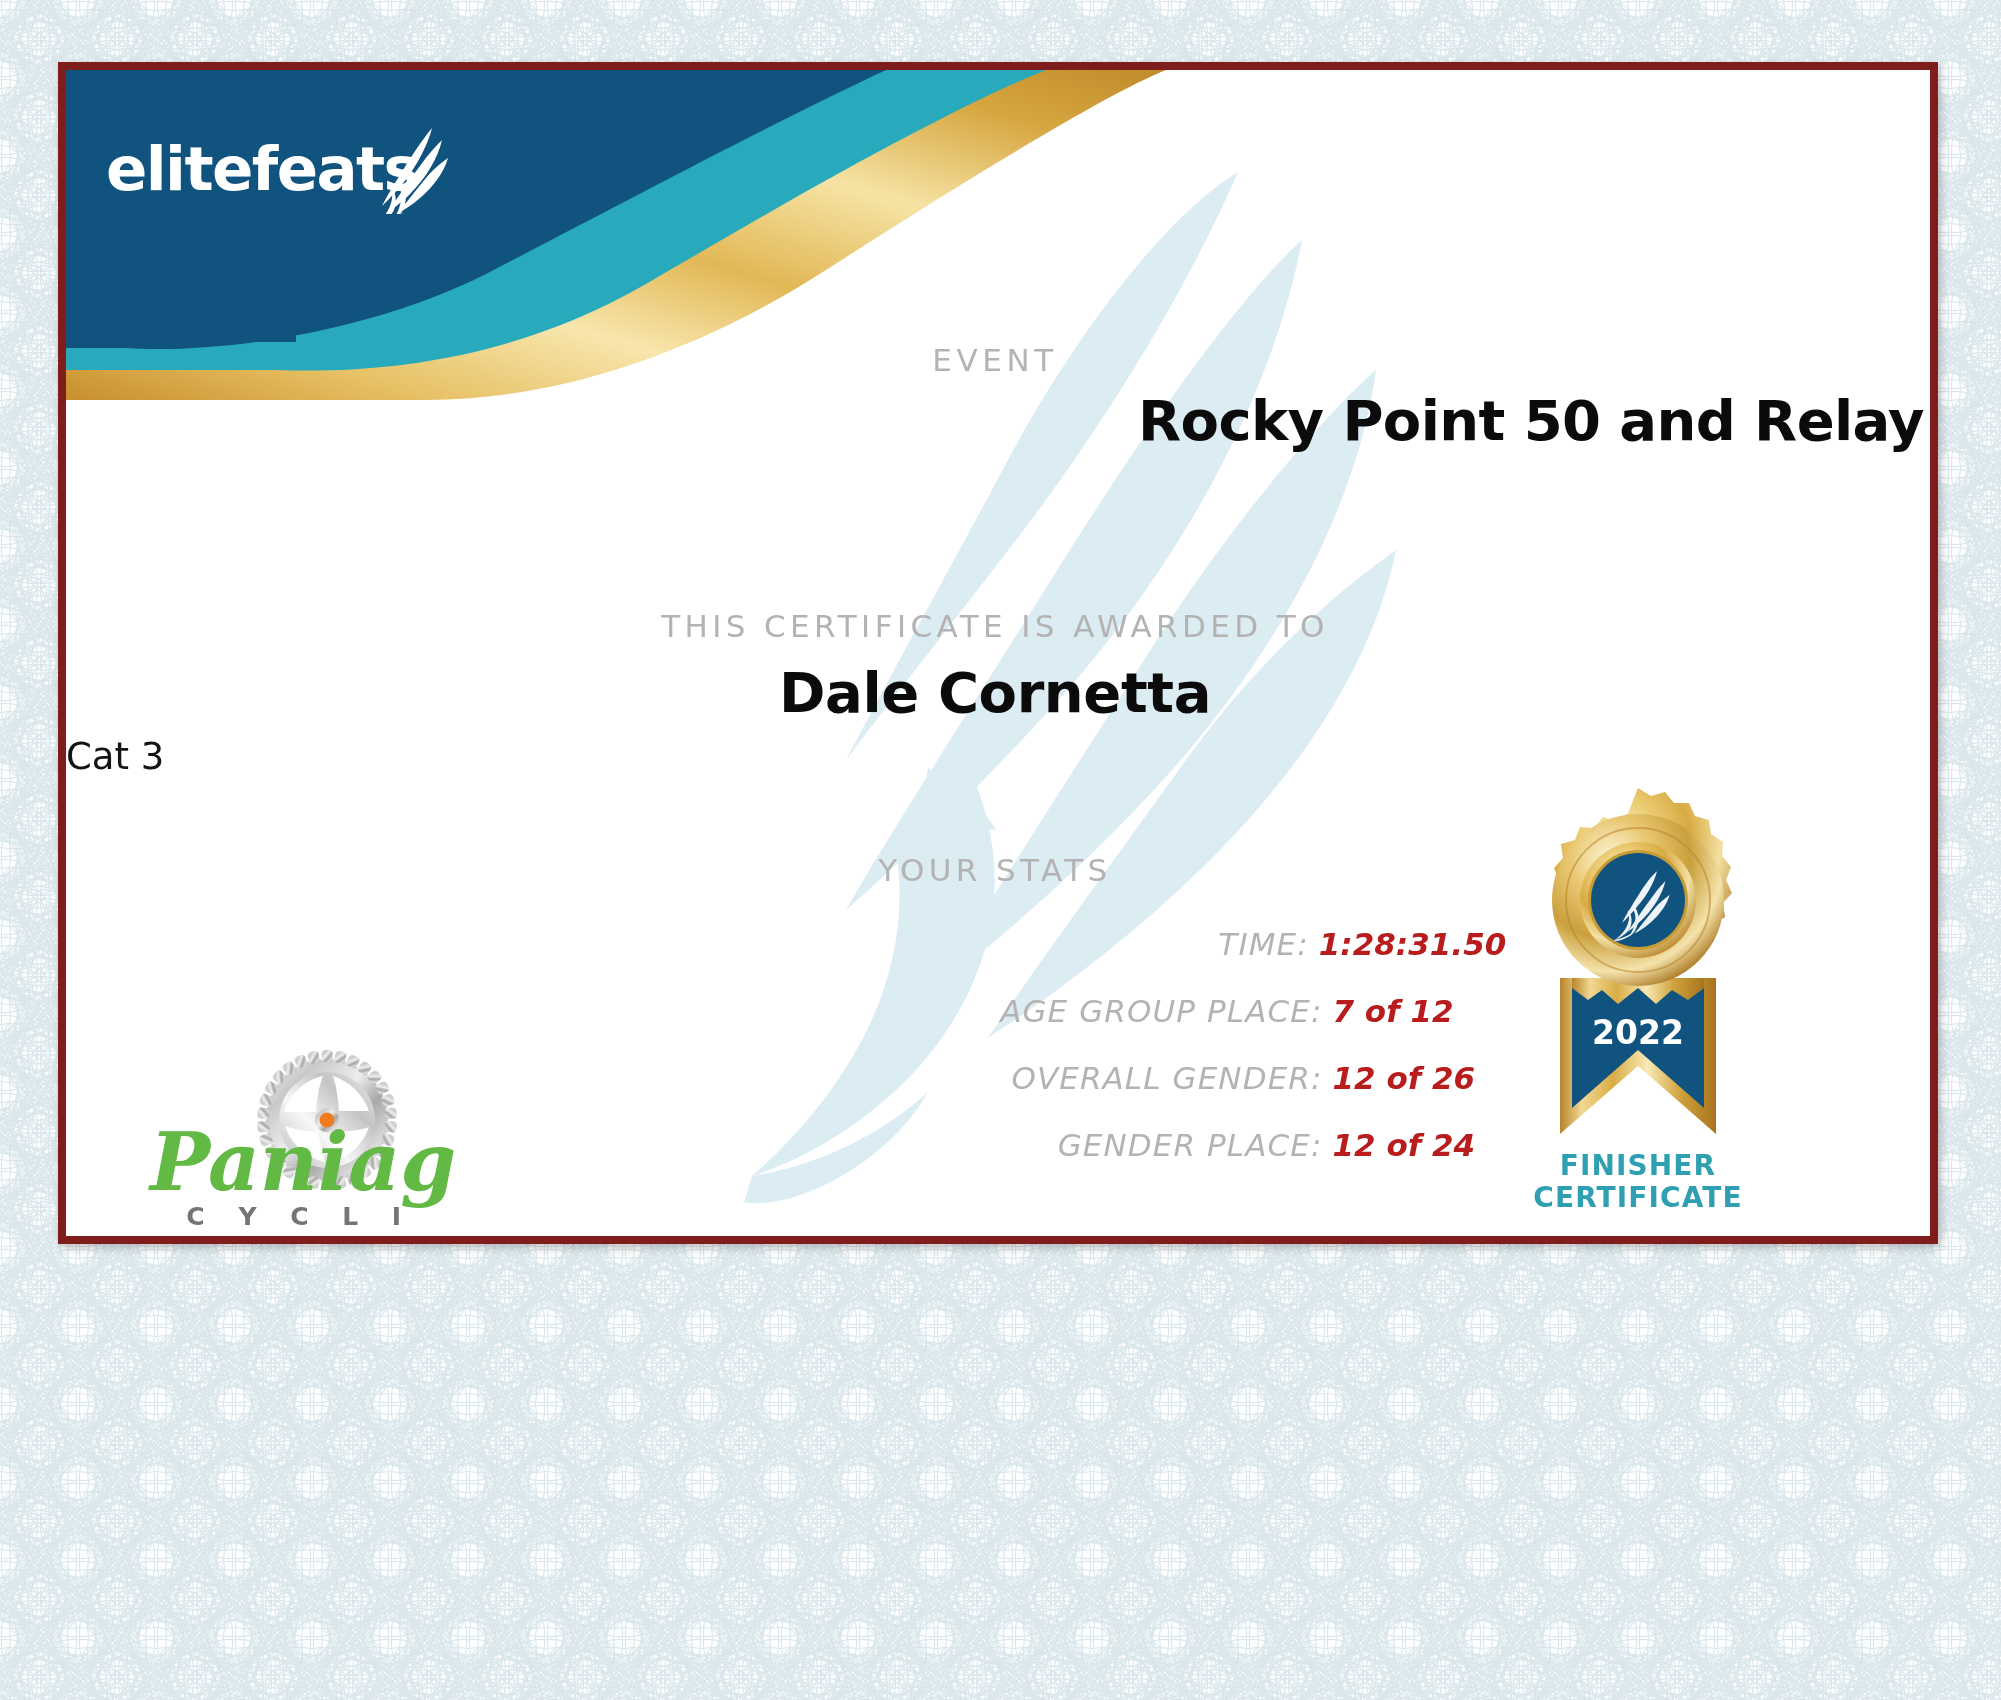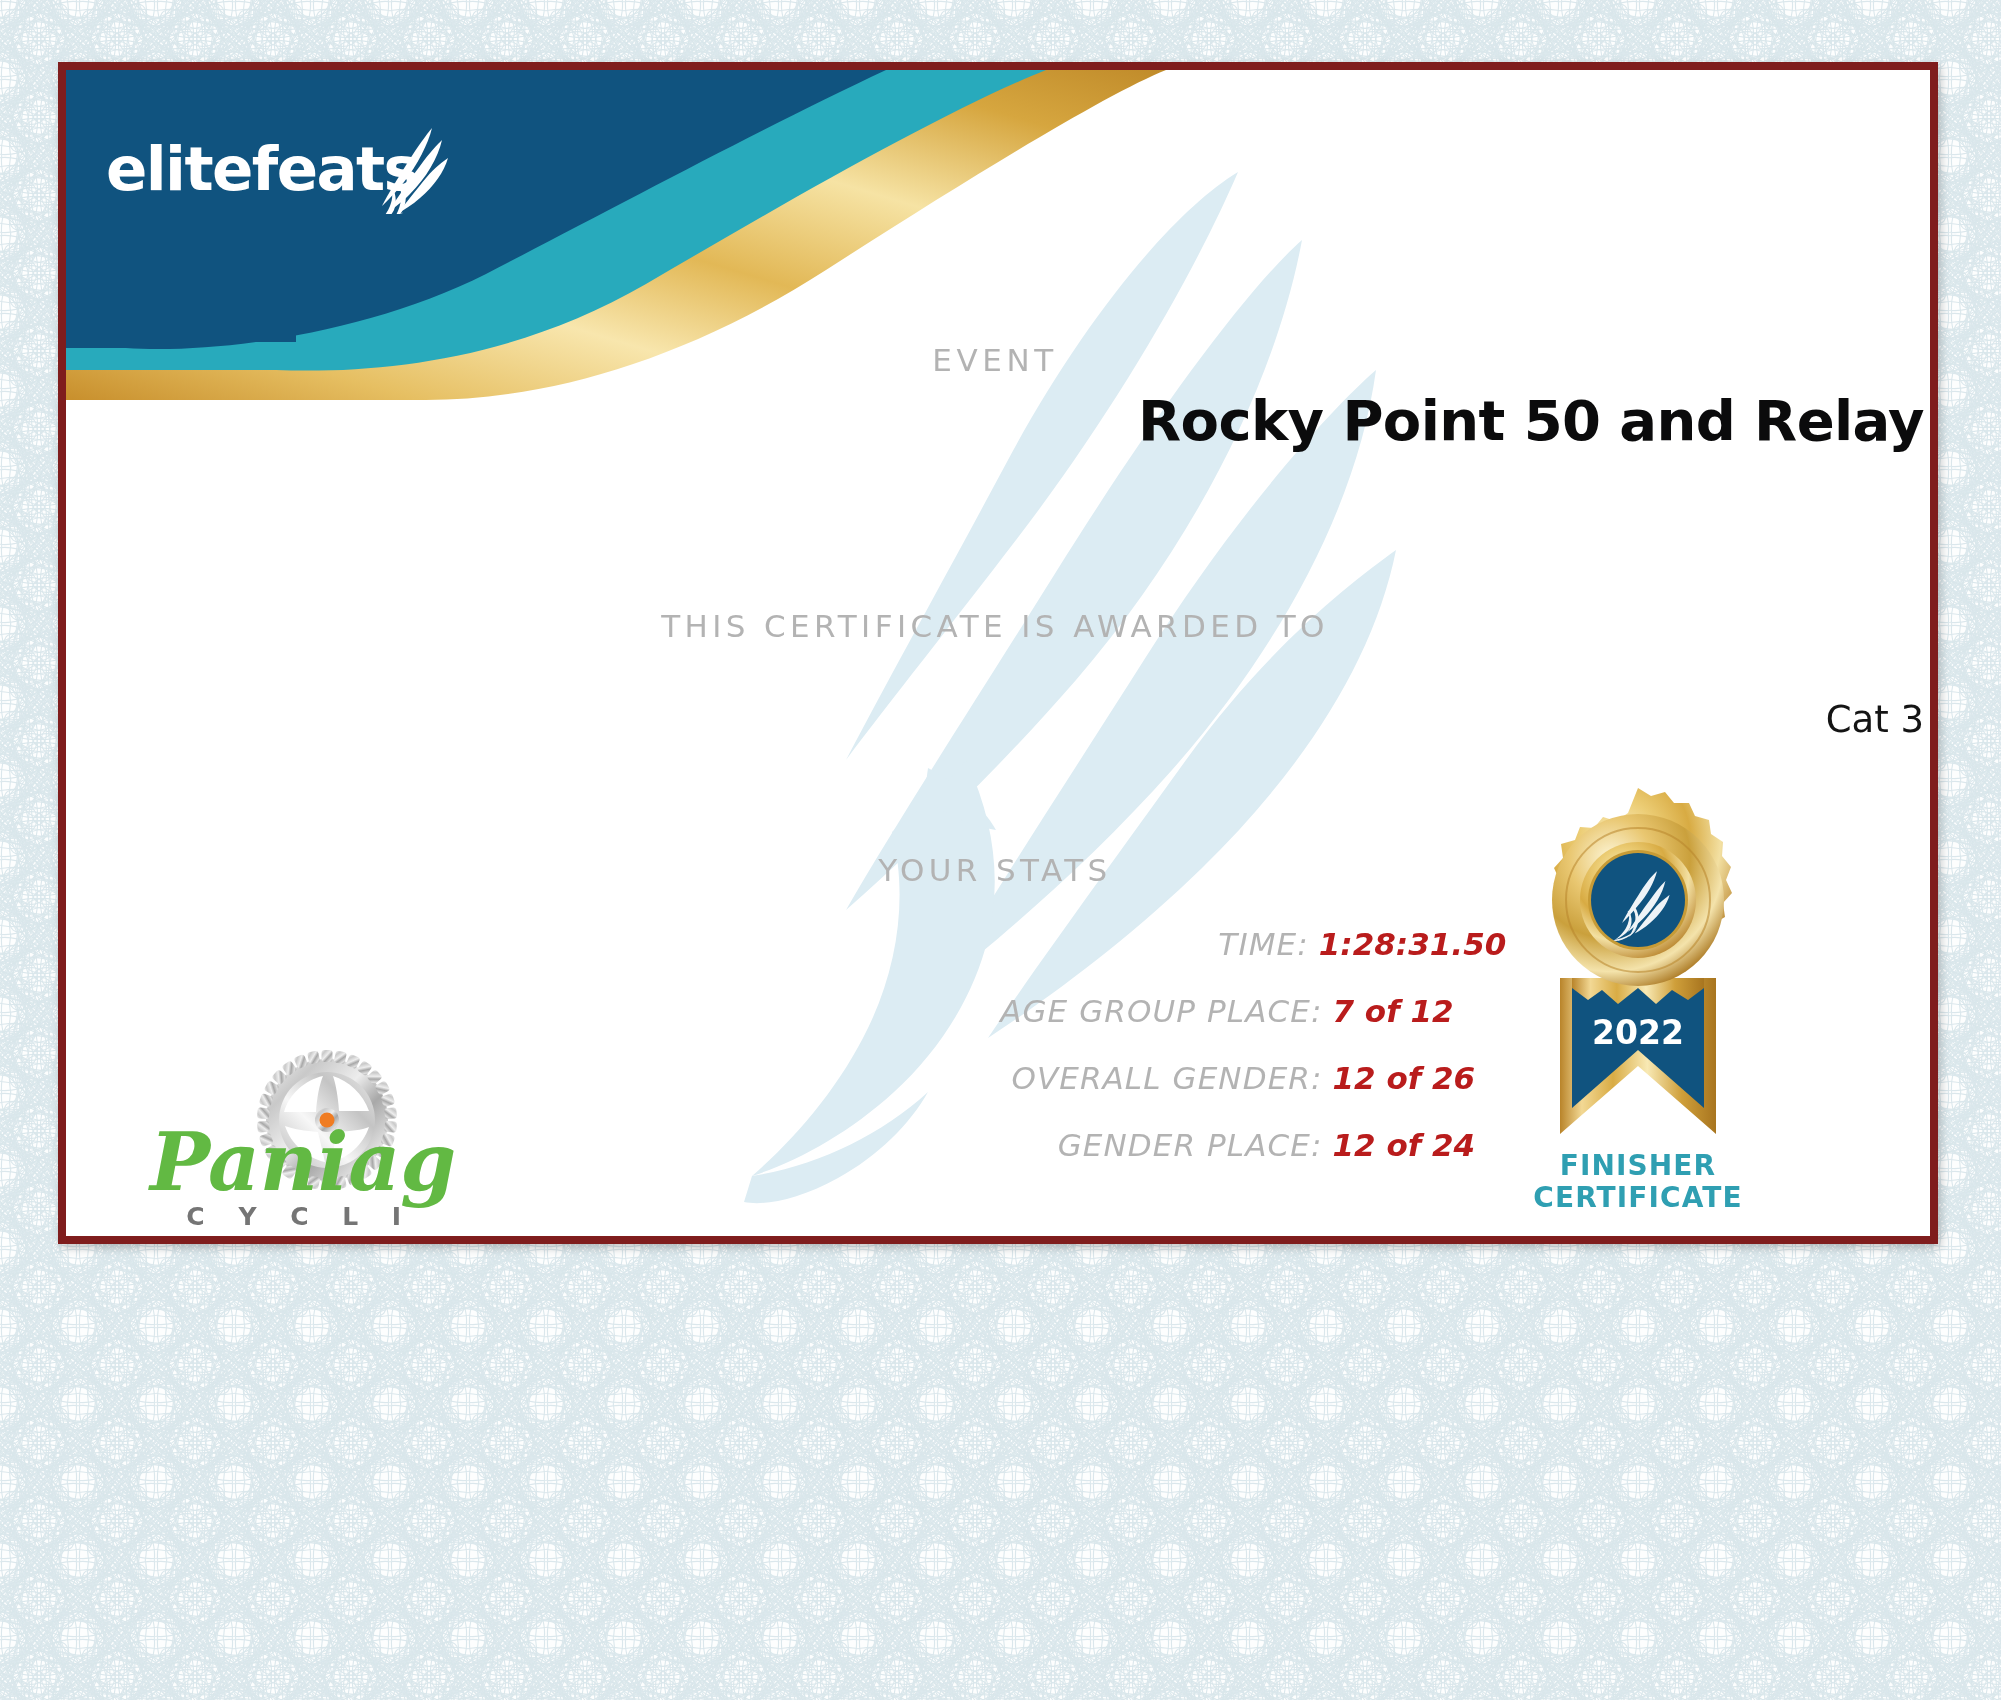--- a/index.html
+++ b/index.html
@@ -105,22 +105,22 @@
     top:590px; width:100%;
     text-align:center;
     font-size:56px;
     font-weight:700;
     color:#0b0b0c;
     font-family:"DejaVu Sans", sans-serif;
     letter-spacing:-0.4px;
   }
   #subcat {
     position:absolute;
-    top:628px; width:100%;
-    text-align:right;
+    top:665px; width:100%;
+    text-align:left;
     font-size:37px;
     font-weight:400;
     color:#141414;
     font-family:"DejaVu Sans", sans-serif;
   }
 
   #lbl-stats { top:782px; font-size:31px; letter-spacing:4.4px; }
 
   
   #stats {
@@ -314,20 +314,21 @@
       </div>
 
       <div id="center">
 
         <div class="klabel" id="lbl-event">EVENT</div>
 
         <div id="event-name">Rocky Point 50 and Relay</div>
 
         <div class="klabel" id="lbl-awarded">THIS CERTIFICATE IS AWARDED TO</div>
 
+        <div id="recipient">Dale Cornetta</div>
 
         <div id="subcat">Cat 3</div>
 
         <div class="klabel" id="lbl-stats">YOUR STATS</div>
 
         <div id="stats">
           <div class="stat-row">
             <span class="sk">TIME:</span>
             <span class="sv">1:28:31.50</span>
           </div>

